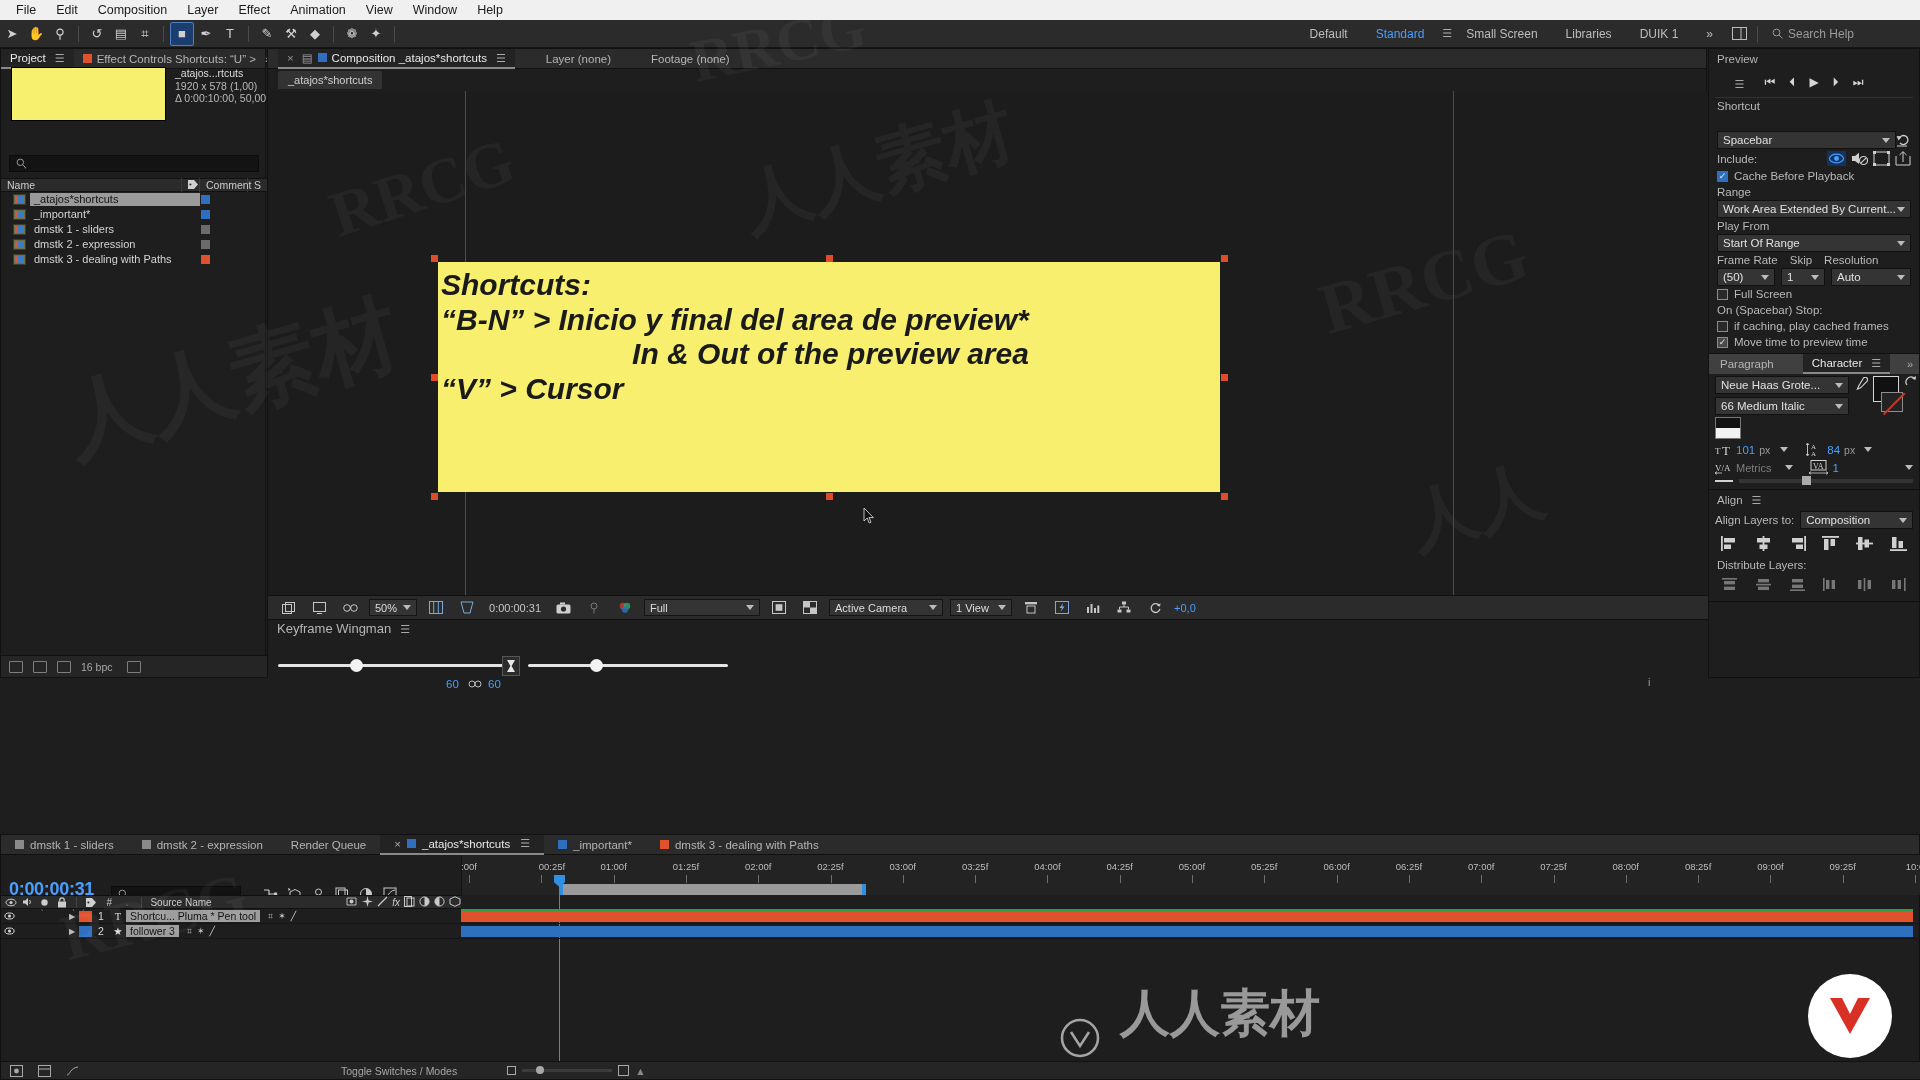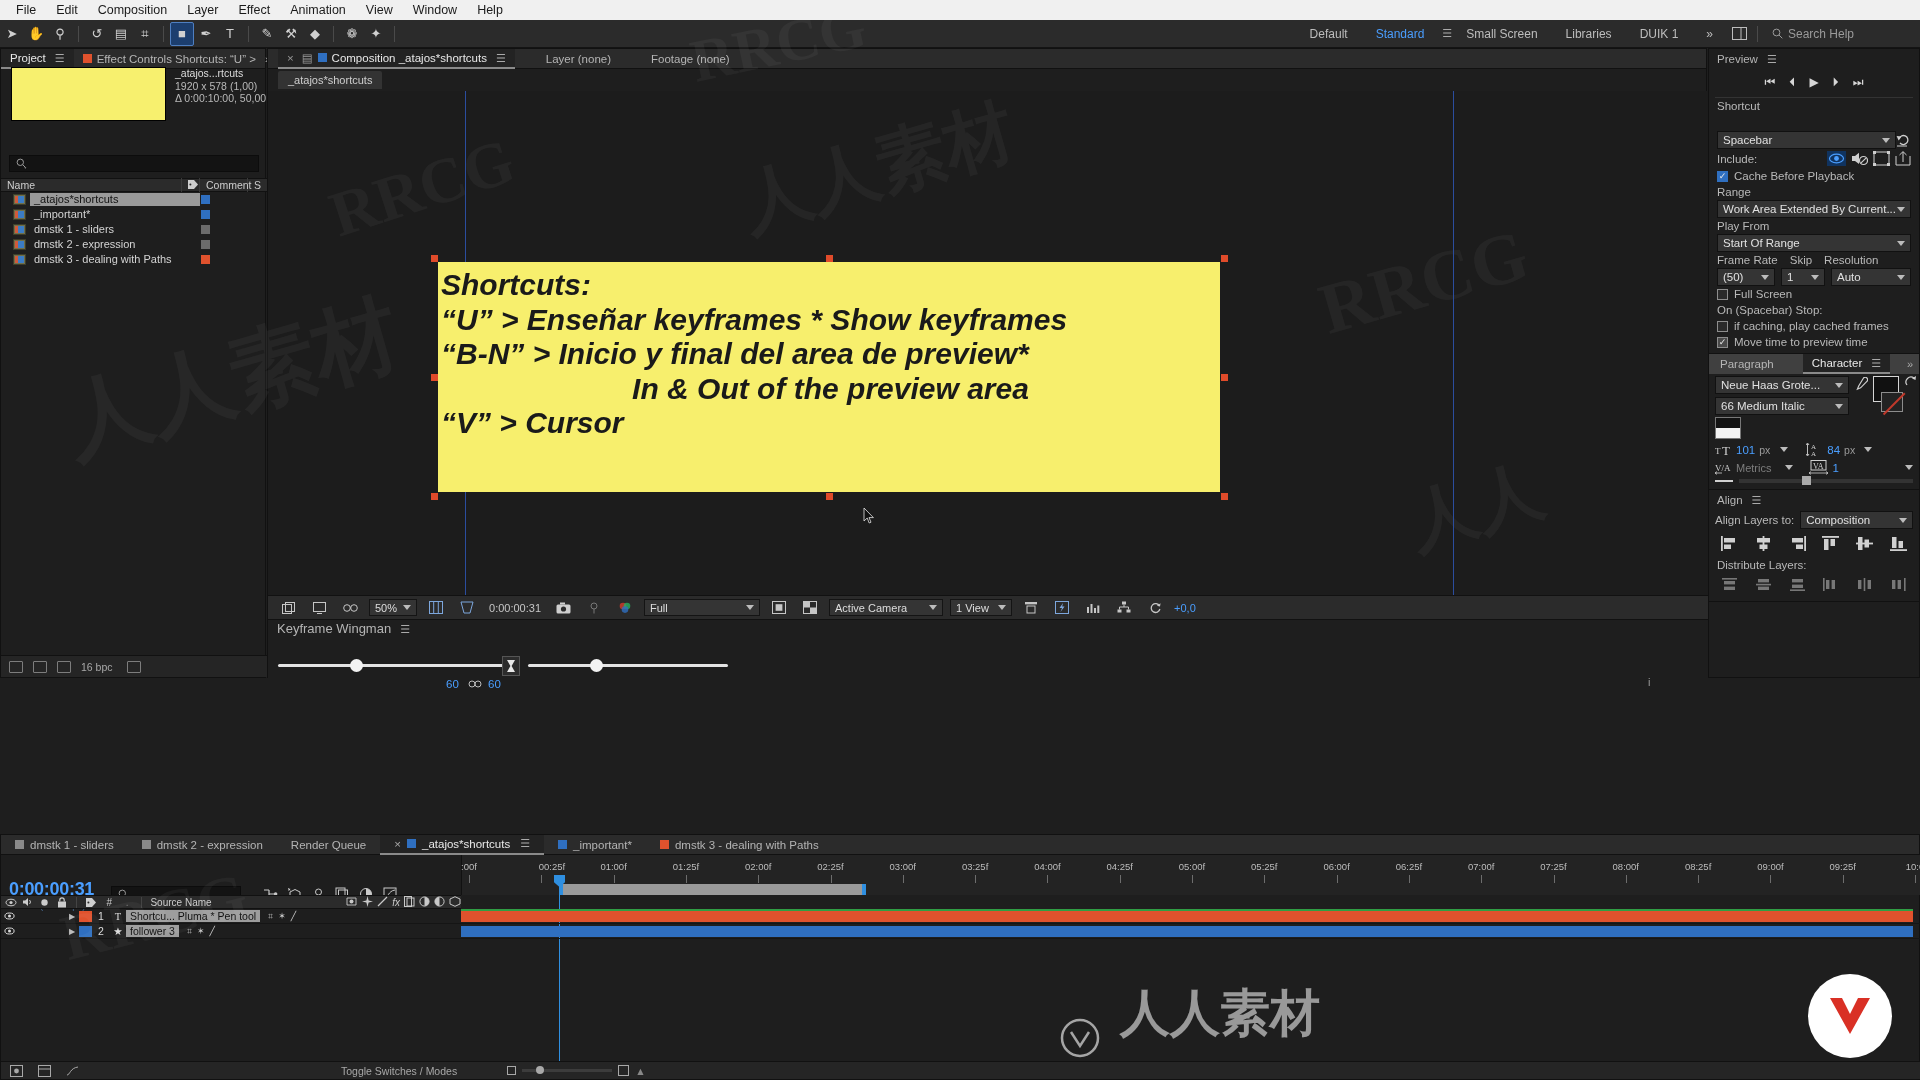--- a/index.html
+++ b/index.html
@@ -332,21 +332,21 @@
   <div id="canvas">
     <div class="wm" style="left:60px;top:60px;font-size:64px;transform:rotate(-18deg);">RRCG</div>
     <div class="wm" style="left:470px;top:30px;font-size:70px;transform:rotate(-16deg);">人人素材</div>
     <div class="wm" style="left:1050px;top:150px;font-size:72px;transform:rotate(-16deg);">RRCG</div>
     <div class="wm" style="left:1140px;top:370px;font-size:68px;transform:rotate(-16deg);">人人</div>
 
     <div class="guide-v" style="left:197px;"></div>
     <div class="guide-v" style="left:1185px;"></div>
 
     <div id="artboard">
-      <div id="artText"><div>Shortcuts:</div><div>“U” &gt; Enseñar keyframes * Show keyframes</div><div>“B-N” &gt; Inicio y final del area de preview*</div><div class="ctr">In &amp; Out of the preview area</div><div>“V” &gt; Cursor</div></div>
+      <div id="artText"><div>Shortcuts:</div><div>“B-N” &gt; Inicio y final del area de preview*</div><div class="ctr">In &amp; Out of the preview area</div><div>“V” &gt; Cursor</div></div>
     </div>
 
     <div id="sel-box">
         <span class="handle" style="left: calc(0% - 3.5px); top: calc(0% - 3.5px);"></span>
         <span class="handle" style="left: calc(50% - 3.5px); top: calc(0% - 3.5px);"></span>
         <span class="handle" style="left: calc(100% - 3.5px); top: calc(0% - 3.5px);"></span>
         <span class="handle" style="left: calc(0% - 3.5px); top: calc(50% - 3.5px);"></span>
         <span class="handle" style="left: calc(100% - 3.5px); top: calc(50% - 3.5px);"></span>
         <span class="handle" style="left: calc(0% - 3.5px); top: calc(100% - 3.5px);"></span>
         <span class="handle" style="left: calc(50% - 3.5px); top: calc(100% - 3.5px);"></span>
@@ -498,21 +498,21 @@
       <span class="numblue" style="position:absolute;left:210px;top:24px;">60</span>
       <span style="position:absolute;left:1370px;top:22px;color:#999;font-size:11px;">i</span>
     </div>
   </div>
 </div>
 
 <div class="panel" id="rightStack">
 
   <div class="sect">
     <div class="ptabs" style="background:#1e1e1e;border:none;">
-      <span class="ptab" style="padding-left:8px;">
+      <span class="ptab" style="padding-left:8px;flex-direction:column;">
         <span>Preview</span>
         <span class="hamb">☰</span>
       </span>
     </div>
     <div class="transport" id="preview-transport">
         <span>⏮</span>
         <span>⏴</span>
         <span>▶</span>
         <span>⏵</span>
         <span>⏭</span>

